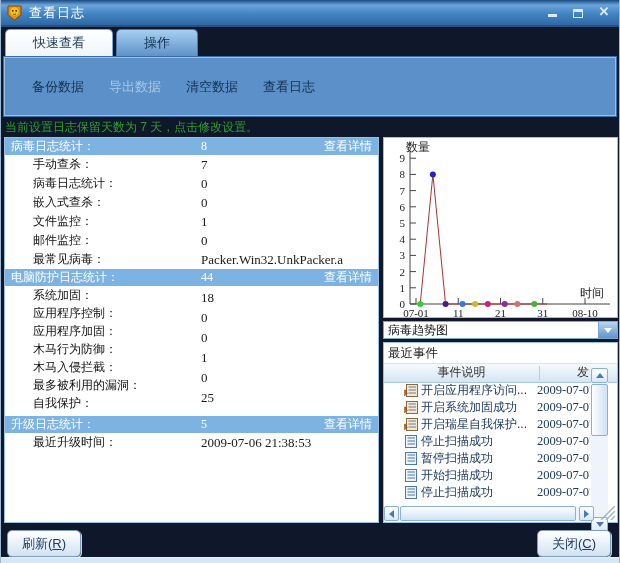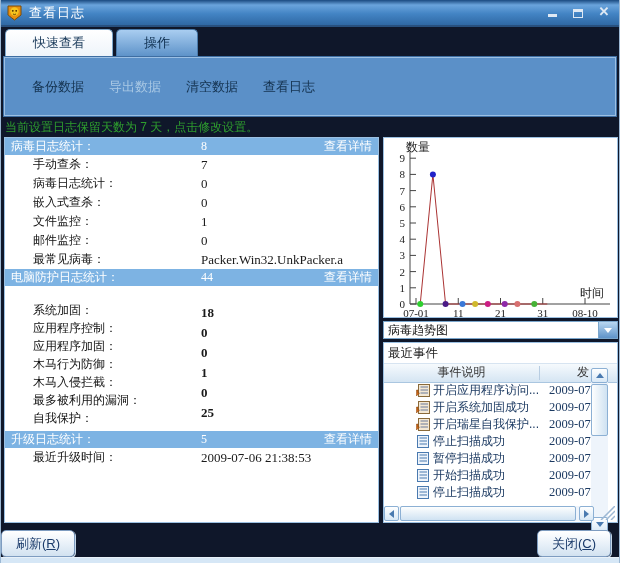--- a/index.html
+++ b/index.html
@@ -32,44 +32,44 @@
   .notice{position:absolute;left:4px;top:119px;font-size:12px;color:#2e9e2e;cursor:pointer;}
   
   .stats-box{position:absolute;left:3px;top:137px;width:375px;height:386px;border:1px solid #9bc0e2;box-sizing:border-box;background:#fff;}
   .sec-header{position:relative;height:17px;line-height:17px;background:#7db3e3;color:#fff;font-size:12px;}
   .sec-title{margin-left:6px;}
   .sec-total{position:absolute;left:196px;top:0;font-family:"Liberation Serif",serif;font-size:12px;}
   .sec-details{position:absolute;right:6px;top:0;cursor:pointer;}
   .stat-row{position:relative;height:19px;line-height:19px;font-size:12px;color:#111;}
   .stat-row .lbl{margin-left:28px;}
   .stat-row .val{position:absolute;left:196px;top:0;font-family:"Liberation Serif",serif;font-size:13px;color:#1a1a1a;}
-  .sec2-body{position:relative;height:130px;margin-top:15px;}
+  .sec2-body{position:relative;height:130px;}
   .sec2-lbl{height:18px;line-height:18px;margin-left:28px;font-size:12px;color:#111;}
   .sec2-vals{position:absolute;left:196px;top:2px;}
-  .sec2-val{height:20px;line-height:20px;font-family:"Liberation Serif",serif;font-size:13px;color:#1a1a1a;font-weight:bold;}
+  .sec2-val{height:20px;line-height:20px;font-family:"Liberation Serif",serif;font-size:13px;color:#1a1a1a;}
   
   .chart-box{position:absolute;left:382px;top:137px;width:235px;height:181px;border:1px solid #9bc0e2;box-sizing:border-box;background:#fff;}
   .chart-box svg text.tick{font-family:"Liberation Serif",serif;font-size:11px;fill:#222;}
   .chart-box svg text.axis-label{font-family:"Liberation Sans",sans-serif;font-size:12px;fill:#222;}
   
   .trend-select{position:absolute;left:382px;top:321px;width:235px;height:18px;border:1px solid #7aa6cc;
                 box-sizing:border-box;background:#fff;font-size:12px;line-height:16px;cursor:pointer;}
   .trend-select .sel-text{margin-left:4px;color:#111;}
   .dd-btn{position:absolute;right:0;top:0;width:18px;height:16px;background:linear-gradient(180deg,#b9d7f1,#5f93c9);
           border-left:1px solid #7aa6cc;display:flex;align-items:center;justify-content:center;}
   .dd-btn .tri-dn{width:0;height:0;border-left:4px solid transparent;border-right:4px solid transparent;border-top:5px solid #fff;}
   
   .events-box{position:absolute;left:382px;top:342px;width:235px;height:181px;border:1px solid #9bc0e2;box-sizing:border-box;background:#fff;}
   .ev-title{height:20px;line-height:20px;padding-left:4px;font-size:12.5px;color:#222;border-bottom:1px solid #d7e4f1;}
   .ev-header{position:relative;height:18px;background:linear-gradient(180deg,#f6fafd,#d5e5f3);border-bottom:1px solid #aac6e0;
              font-size:12px;color:#333;line-height:17px;padding-left:16px;}
   .ev-h1{position:absolute;left:0;width:155px;text-align:center;}
   .ev-hsep{position:absolute;left:155px;top:2px;bottom:2px;width:1px;background:#b8cde2;}
   .ev-h2{position:absolute;left:157px;width:48px;text-align:right;}
-  .ev-rows{position:absolute;left:12px;top:39px;width:206px;overflow:hidden;}
+  .ev-rows{position:absolute;left:0;top:39px;width:206px;overflow:hidden;}
   .ev-row{height:17px;display:flex;align-items:center;padding-left:20px;font-size:12px;color:#1c3a62;cursor:default;}
   .ev-row .ev-ic{width:14px;height:13px;margin-right:3px;flex:none;}
   .ev-row .ev-txt{width:116px;white-space:nowrap;overflow:hidden;flex:none;}
   .ev-row .ev-date{font-family:"Liberation Serif",serif;font-size:12.5px;white-space:nowrap;}
   
   .sb-btn{position:absolute;background:linear-gradient(180deg,#ffffff,#d8e8f6);border:1px solid #8cb0d4;
           border-radius:2px;box-sizing:border-box;display:flex;align-items:center;justify-content:center;cursor:pointer;}
   .vsb{position:absolute;left:207px;top:25px;width:17px;height:164px;background:#eef4fb;}
   .vsb .up{left:0;top:0;width:17px;height:15px;}
   .vsb .down{left:0;bottom:0;width:17px;height:15px;}
@@ -83,21 +83,21 @@
   .tri-up2{width:0;height:0;border-left:4px solid transparent;border-right:4px solid transparent;border-bottom:5px solid #4a7ab0;}
   .tri-dn2{width:0;height:0;border-left:4px solid transparent;border-right:4px solid transparent;border-top:5px solid #4a7ab0;}
   .tri-lf2{width:0;height:0;border-top:4px solid transparent;border-bottom:4px solid transparent;border-right:5px solid #4a7ab0;}
   .tri-rt2{width:0;height:0;border-top:4px solid transparent;border-bottom:4px solid transparent;border-left:5px solid #4a7ab0;}
   .grip{position:absolute;right:2px;bottom:2px;width:18px;height:14px;cursor:nwse-resize;}
   
   .footer-btn{position:absolute;top:530px;width:72px;height:25px;border:1px solid #7e9cc0;border-radius:5px;
               background:linear-gradient(180deg,#ffffff,#e9f1f9 50%,#d2e2f0);color:#1a3a6a;font-size:13px;
               display:flex;align-items:center;justify-content:center;cursor:pointer;box-shadow:1px 1px 0 #c4d6e8;}
   .footer-btn u{text-decoration:underline;}
-  .refresh{left:0;}
+  .refresh{left:6px;}
   .close{right:8px;margin-left:37px;}
   .bottom-strip{position:absolute;left:0;right:0;bottom:0;height:5px;background:#d6e7f6;border-top:1px solid #e8f1f9;}
 </style>
 </head>
 <body>
 
 <div class="window">
 
   <div class="titlebar">
     <svg class="app-icon" viewBox="0 0 17 17">

